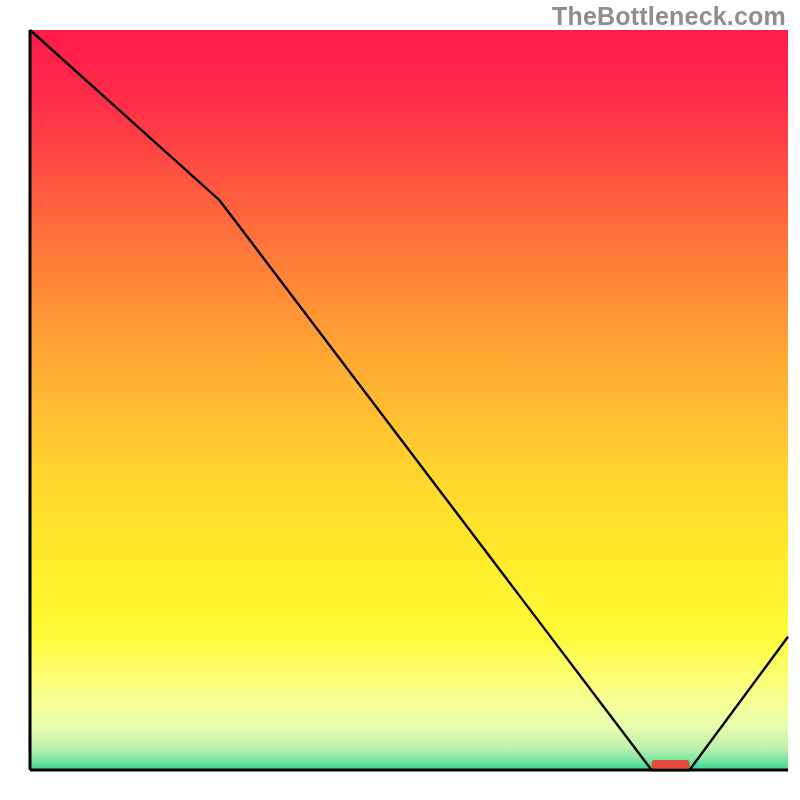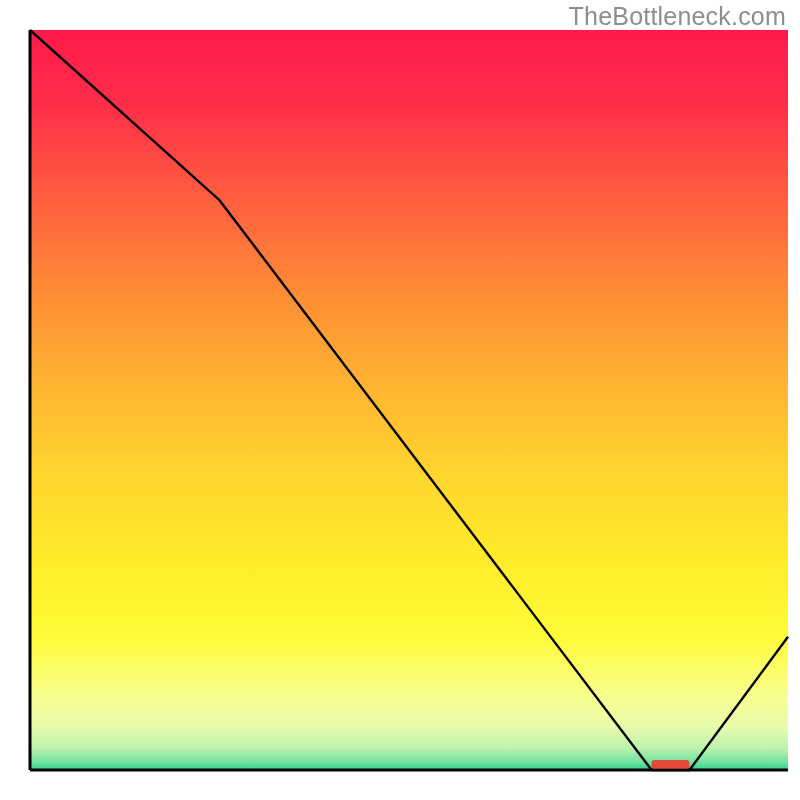--- a/index.html
+++ b/index.html
@@ -14,21 +14,21 @@
   .stage {
     position: relative;
     width: 800px;
     height: 800px;
   }
   .watermark {
     position: absolute;
     top: 2px;
     right: 14px;
     font-size: 25px;
-    font-weight: 400;
+    font-weight: 700;
     color: #8e8e8e;
     letter-spacing: 0.2px;
     text-align: center;
   }
   svg.plot {
     position: absolute;
     left: 0;
     top: 0;
   }
 </style>

